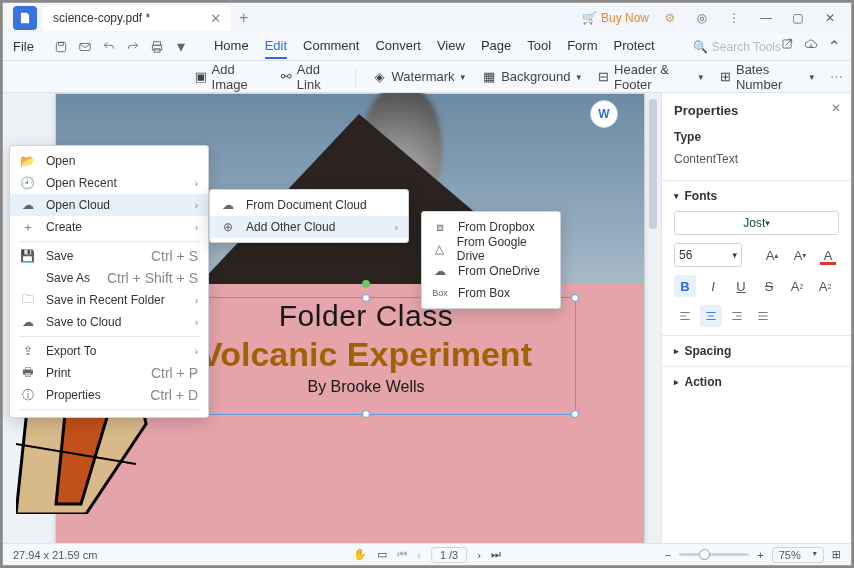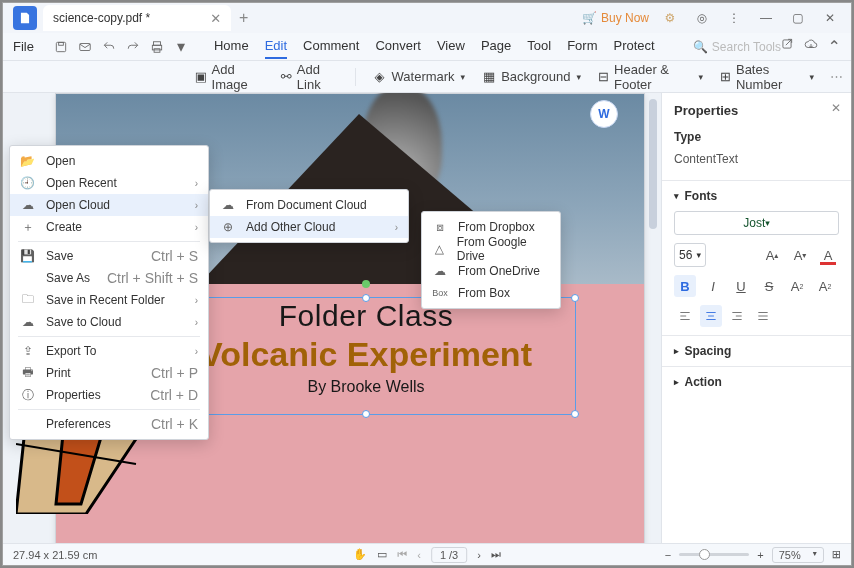--- a/index.html
+++ b/index.html
@@ -67,21 +67,21 @@
 
 .right-panel { width: 190px; background: #fff; border-left: 1px solid #e0e4ea; padding: 10px 12px; font-size: 12px; color: #333; position:relative;}
 .rp-title { font-weight: 600; margin-bottom: 12px; font-size:13px;}
 .rp-close { position:absolute; right:10px; top:8px; color:#888;}
 .rp-label { font-weight: 600; margin-bottom: 8px; }
 .rp-val { color: #555; margin-bottom: 14px; }
 .rp-sep { height:1px; background:#e6e8ec; margin: 8px -12px; }
 .rp-collapse { display:flex; align-items:center; gap:6px; font-weight:600; margin:8px 0;}
 .font-sel { width: 100%; height: 24px; border: 1px solid #d0d4da; border-radius: 3px; padding: 0 10px; display: flex; align-items: center; justify-content: center; font-size:12px; color:#14532d; margin-bottom:8px;}
 .font-row { display:flex; gap:6px; align-items:center; margin-bottom:8px;}
-.size-sel { width: 32px; height: 24px; border: 1px solid #d0d4da; border-radius: 3px; padding: 0 4px; display:flex; align-items:center; justify-content:space-between; font-size:12px;}
+.size-sel { width: 68px; height: 24px; border: 1px solid #d0d4da; border-radius: 3px; padding: 0 4px; display:flex; align-items:center; justify-content:space-between; font-size:12px;}
 .fmt-btn { width: 22px; height: 22px; display:flex; align-items:center; justify-content:center; color:#555; border-radius:3px; font-size:13px;}
 .fmt-btn.active { background:#e8f0fc; color:#2e6be0; font-weight:bold;}
 .align-row { display:flex; gap:4px; }
 
 
 .statusbar { height: 22px; background: #f5f8fc; border-top: 1px solid #e0e4ea; display: flex; align-items: center; padding: 0 10px; font-size: 11px; color: #555; }
 .sb-center { position:absolute; left:50%; transform:translateX(-50%); display:flex; align-items:center; gap:10px;}
 .sb-right { margin-left:auto; display:flex; align-items:center; gap:8px;}
 .page-ind { border:1px solid #d0d4da; padding:1px 8px; border-radius:3px;}
 .zoom-track { width:70px; height:3px; background:#d0d4da; border-radius:2px; position:relative;}
@@ -381,25 +381,20 @@
           <span class="mi-icon">🖶</span>
           <span>Print</span>
           <span class="shortcut">Ctrl + P</span>
         </div>
       <div class="menu-item">
           <span class="mi-icon">ⓘ</span>
           <span>Properties</span>
           <span class="shortcut">Ctrl + D</span>
         </div>
       <div class="menu-sep"></div>
-      <div class="menu-item">
-          <span class="mi-icon"></span>
-          <span>Preferences</span>
-          <span class="shortcut">Ctrl + K</span>
-        </div>
     </div>
 
     <div class="submenu1">
       <div class="menu-item">
           <span class="mi-icon">☁</span>
           <span>From Document Cloud</span>
         </div>
       <div class="menu-item hl">
           <span class="mi-icon">⊕</span>
           <span>Add Other Cloud</span>

